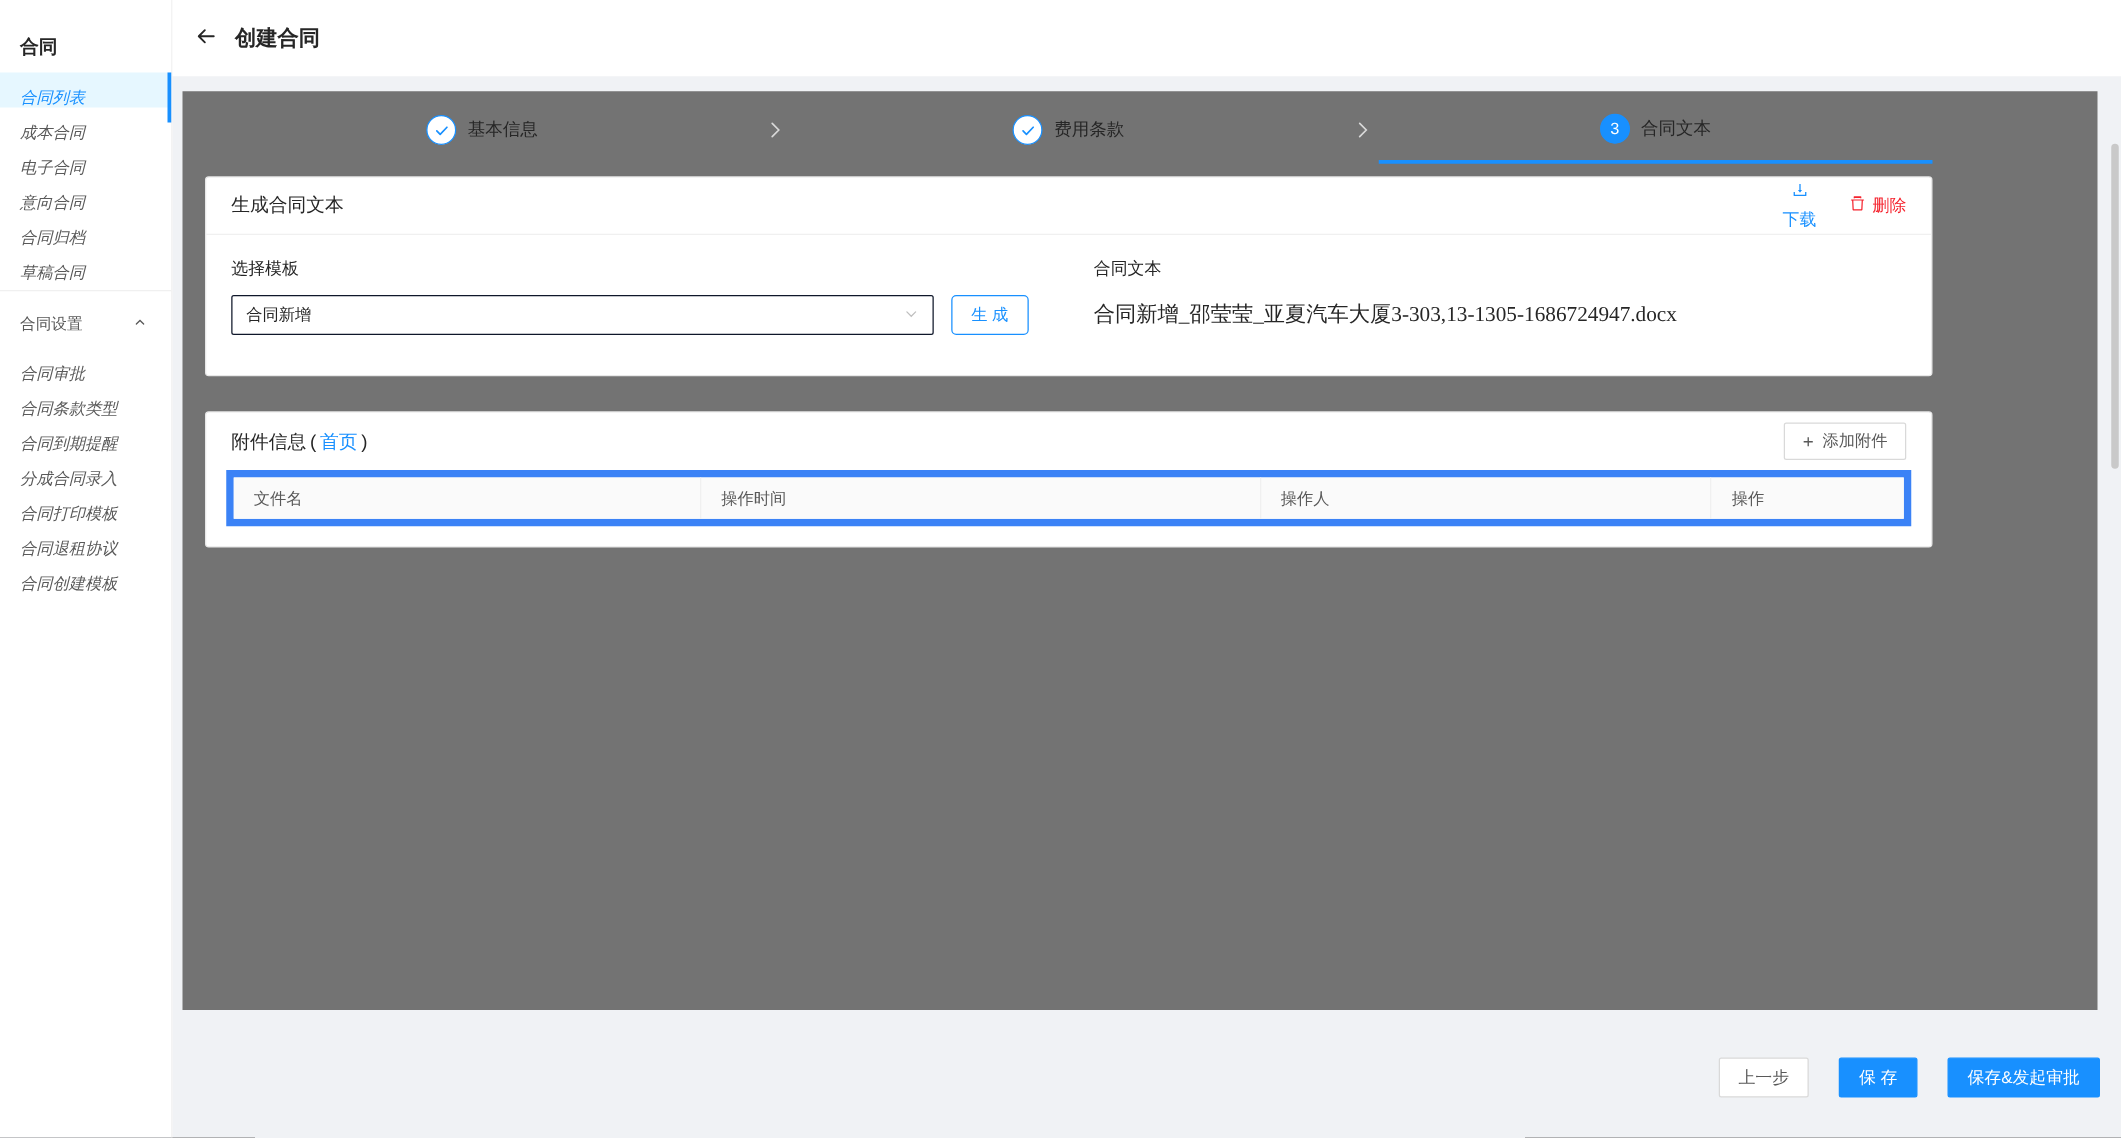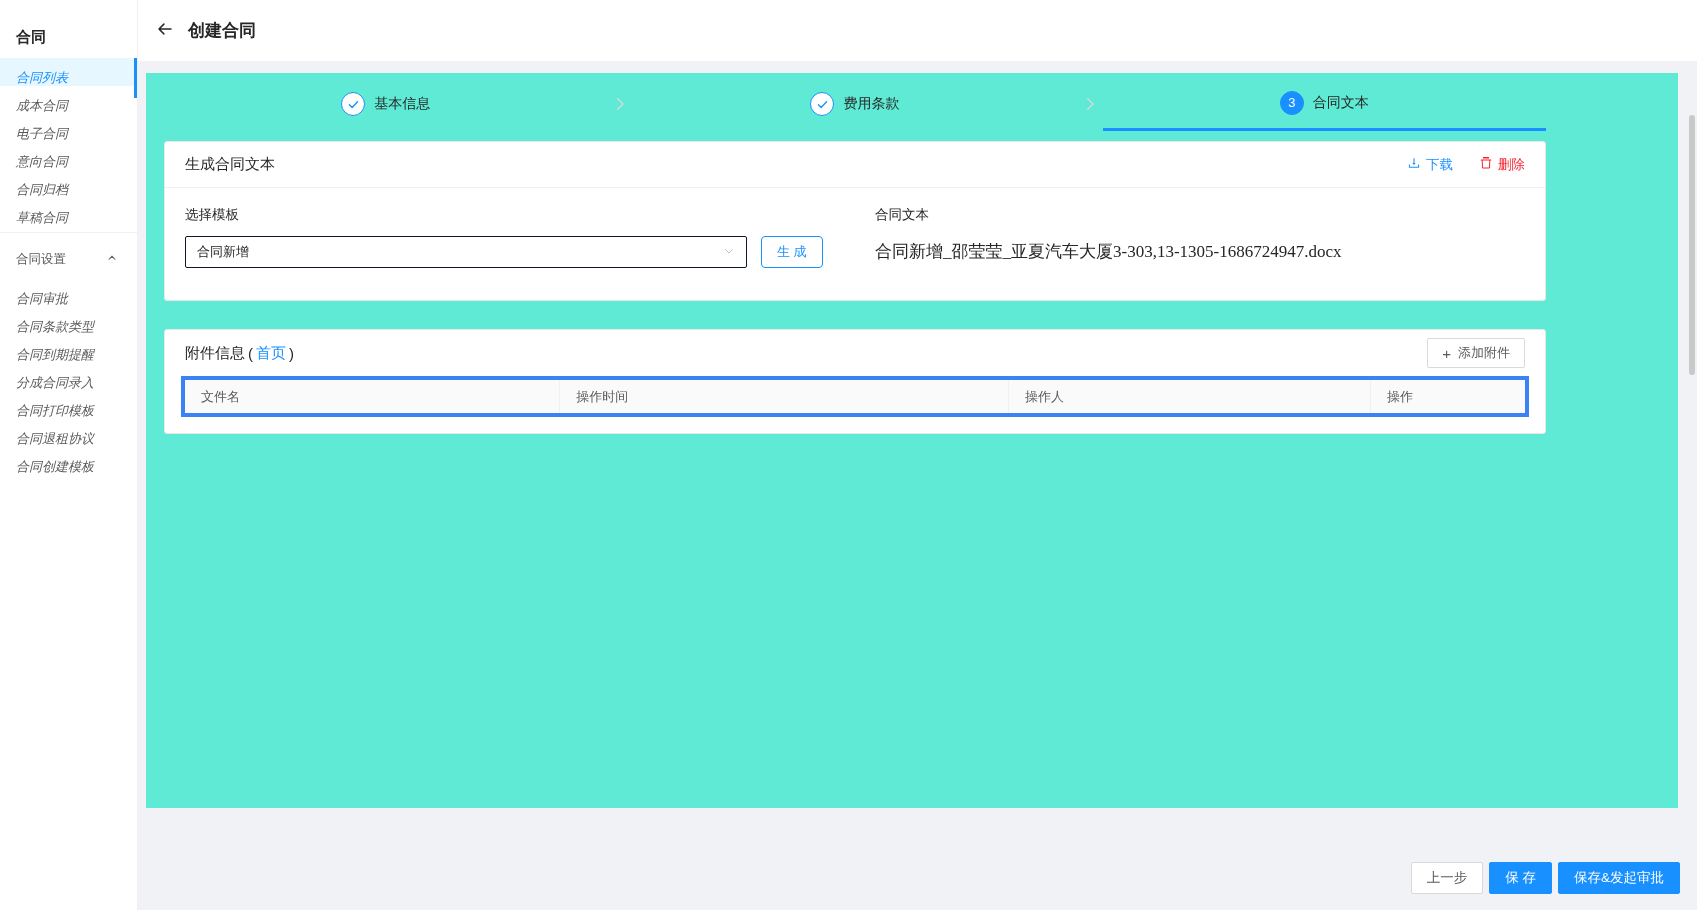--- a/index.html
+++ b/index.html
@@ -15,68 +15,68 @@
   .sb-item.active .sb-bar { position:absolute; right:0; top:0; width:3px; height:40px; background:#1890ff; }
   .sb-divider { border-top:1px solid #f0f0f0; margin:6px 0; }
   .sb-group { display:flex; align-items:center; justify-content:space-between; height:40px; padding:0 20px 0 16px; color:#595959; font-size:12.5px; cursor:pointer; }
 
   
   .main { flex:1; position:relative; }
   .page-header { height:61px; background:#fff; display:flex; align-items:center; padding-left:18px; }
   .back-btn { display:inline-flex; align-items:center; cursor:pointer; margin-right:14px; }
   .page-title { font-size:17px; font-weight:700; }
 
-  .card { margin:12px 19px 0 8px; background:#5eead4; height:735px; padding:4px 0 0 18px; position:relative; }
+  .card { margin:12px 19px 0 8px; background:#737373; height:735px; padding:4px 0 0 18px; position:relative; }
   .inner { width:1382px; }
 
   
   .stepper { display:flex; align-items:stretch; height:54px; }
   .step { flex:1; display:flex; align-items:center; justify-content:center; cursor:pointer; }
   .step.active { border-bottom:3px solid #1890ff; }
   .step-circle { width:24px; height:24px; border-radius:50%; border:1px solid #1890ff; display:flex; align-items:center; justify-content:center; background:#fff; flex:none; }
   .step-circle.filled { background:#1890ff; border-color:#1890ff; color:#fff; font-size:13px; }
   .step-label { margin-left:9px; font-size:14px; color:#262626; }
   .step-sep { display:flex; align-items:center; padding:0 4px; }
 
   
   .box { border:1px solid #e8e8e8; border-radius:3px; margin-top:10px; background:#fff; }
   .box + .box { margin-top:28px; }
   .box-header { height:46px; display:flex; align-items:center; justify-content:space-between; padding:0 20px; }
   .box-header.lined { border-bottom:1px solid #f0f0f0; }
   .box-title { font-size:15px; font-weight:500; color:#262626; display:flex; align-items:center; }
   .link { display:inline-flex; align-items:center; gap:5px; cursor:pointer; font-size:13.5px; }
-  .link.blue { color:#1890ff; }
+  .link.blue { color:#1890ff;flex-direction:column; }
   .link.red { color:#f5222d; margin-left:26px; }
   .paren { margin:0 3px; font-weight:400; }
   .page-link { color:#1890ff; font-weight:400; cursor:pointer; }
 
   .box-body { display:flex; padding:18px 20px 32px; }
   .field-col-left { width:690px; flex:none; }
   .field-label { font-size:13.5px; color:#262626; margin-bottom:12px; }
   .field-row { display:flex; align-items:center; }
   .select { width:562px; height:32px; border:1px solid #0f172a; border-radius:2px; display:flex; align-items:center; justify-content:space-between; padding:0 11px; background:#fff; cursor:pointer; }
   .select-value { color:#262626; }
   .ghost-btn { margin-left:14px; height:32px; padding:0 15px; border:1px solid #1890ff; color:#1890ff; background:#fff; border-radius:4px; font-size:13px; cursor:pointer; }
   .file-name { font-size:17px; color:#262626; line-height:32px;font-family:Liberation Serif, serif; }
 
   .add-btn { height:30px; padding:0 14px; border:1px solid #d9d9d9; border-radius:2px; background:#fff; color:#595959; font-size:13px; cursor:pointer; display:inline-flex; align-items:center; gap:7px; }
   .add-btn .plus { font-size:15px; line-height:1; }
 
   
   .table-wrap { padding:0 16px 16px; }
-  .table { border:4px solid #3b82f6; }
+  .table { border:6px solid #3b82f6; }
   .thead { display:flex; background:#fafafa; height:33px; align-items:center; }
   .th { padding-left:16px; color:#595959; font-size:13px; border-right:1px solid #f0f0f0; height:33px; line-height:33px; }
   .th:last-child { border-right:none; }
   .c1 { width:28%; } .c2 { width:27%; } .c3 { width:33.5%; } .c4 { width:11.5%; }
   .tbody-empty { height:152px; display:flex; flex-direction:column; align-items:center; justify-content:center; background:#fff; }
   .empty-text { color:#bfbfbf; font-size:12.5px; margin-top:6px; }
 
   
-  .footer-actions { position:absolute; right:17px; bottom:16px; display:flex; gap:6px; }
+  .footer-actions { position:absolute; right:17px; bottom:32px; display:flex; gap:24px; }
   .btn { height:32px; border-radius:2px; font-size:13.5px; cursor:pointer; padding:0 15px; }
   .btn.default { background:#fff; border:1px solid #d9d9d9; color:#595959; }
   .btn.primary { background:#1890ff; border:1px solid #1890ff; color:#fff; }
 
   .scroll-thumb { position:absolute; right:2px; top:115px; width:6px; height:260px; border-radius:3px; background:#c9c9c9; }
 </style>
 </head>
 <body>
 
 <div class="app">

